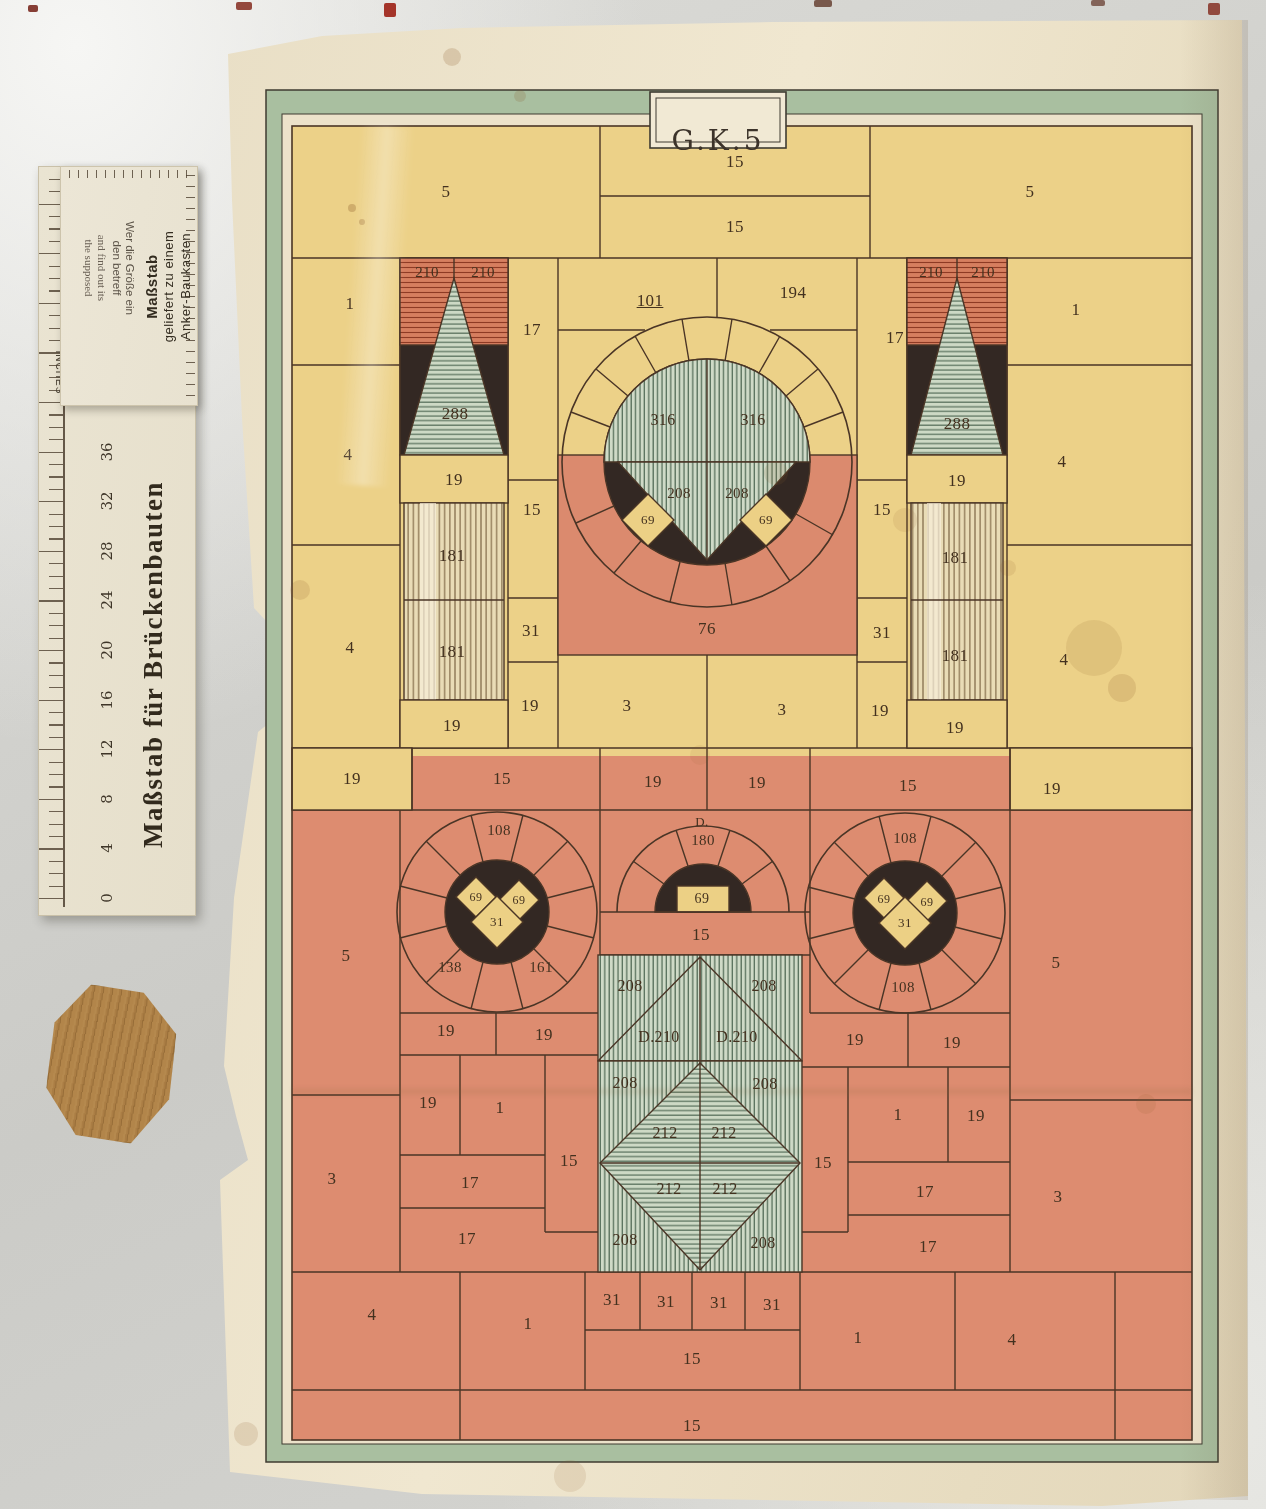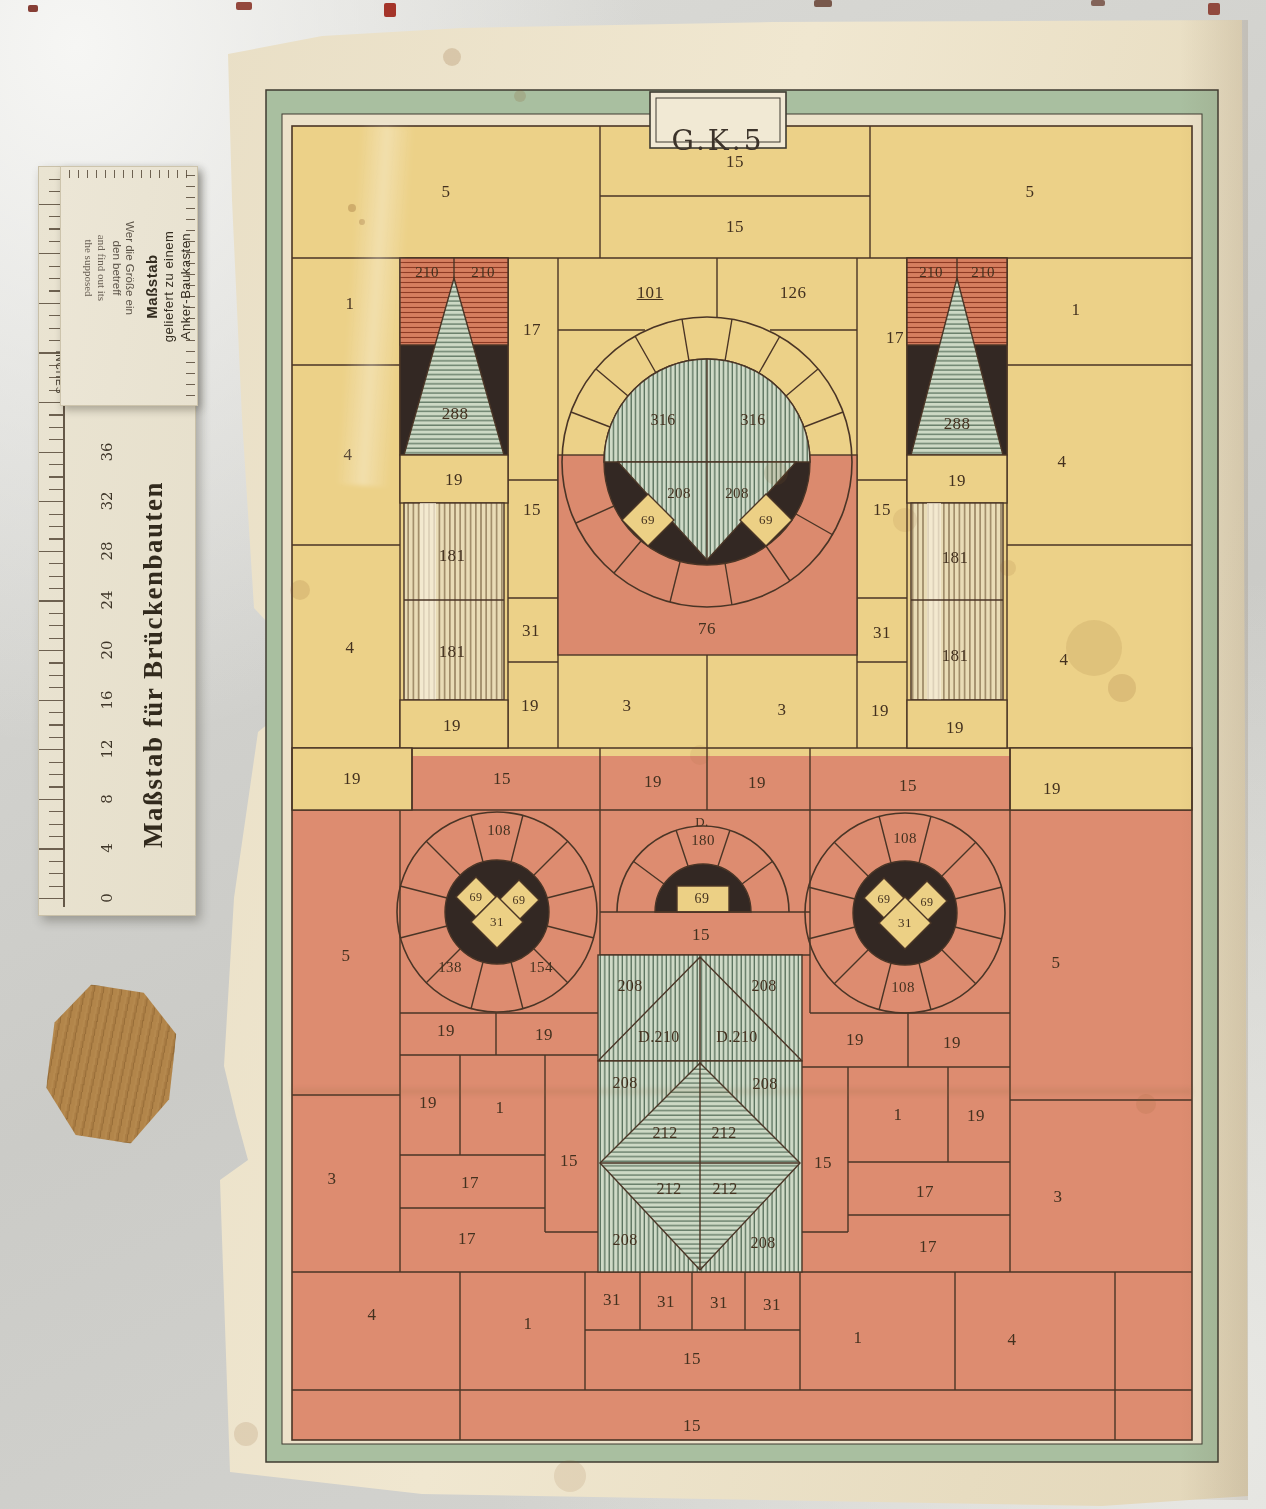--- a/index.html
+++ b/index.html
@@ -234,22 +234,22 @@
       <span class="lbl" style="left: 1062px; top: 462px;">4</span>
       <span class="lbl" style="left: 1064px; top: 660px;">4</span>
       <span class="lbl" style="left: 532px; top: 330px;">17</span>
       <span class="lbl" style="left: 532px; top: 510px;">15</span>
       <span class="lbl" style="left: 531px; top: 631px;">31</span>
       <span class="lbl" style="left: 530px; top: 706px;">19</span>
       <span class="lbl" style="left: 895px; top: 338px;">17</span>
       <span class="lbl" style="left: 882px; top: 510px;">15</span>
       <span class="lbl" style="left: 882px; top: 633px;">31</span>
       <span class="lbl" style="left: 880px; top: 711px;">19</span>
-      <span class="lbl" style="left: 650px; top: 293px; text-decoration: underline;">101</span>
-      <span class="lbl" style="left: 793px; top: 293px;">126</span>
+      <span class="lbl" style="left: 650px; top: 301px; text-decoration: underline;">101</span>
+      <span class="lbl" style="left: 793px; top: 293px;">194</span>
       <span class="lbl" style="left: 663px; top: 420px; font-size: 16px;">316</span>
       <span class="lbl" style="left: 753px; top: 420px; font-size: 16px;">316</span>
       <span class="lbl" style="left: 679px; top: 493px; font-size: 15px;">208</span>
       <span class="lbl" style="left: 737px; top: 493px; font-size: 15px;">208</span>
       <span class="lbl" style="left: 648px; top: 520px; font-size: 13px;">69</span>
       <span class="lbl" style="left: 766px; top: 520px; font-size: 13px;">69</span>
       <span class="lbl" style="left: 707px; top: 629px;">76</span>
       <span class="lbl" style="left: 627px; top: 706px;">3</span>
       <span class="lbl" style="left: 782px; top: 710px;">3</span>
       <span class="lbl" style="left: 352px; top: 779px;">19</span>
@@ -257,21 +257,21 @@
       <span class="lbl" style="left: 653px; top: 782px;">19</span>
       <span class="lbl" style="left: 757px; top: 783px;">19</span>
       <span class="lbl" style="left: 908px; top: 786px;">15</span>
       <span class="lbl" style="left: 1052px; top: 789px;">19</span>
       <span class="lbl" style="left: 346px; top: 956px;">5</span>
       <span class="lbl" style="left: 1056px; top: 963px;">5</span>
       <span class="lbl" style="left: 332px; top: 1179px;">3</span>
       <span class="lbl" style="left: 1058px; top: 1197px;">3</span>
       <span class="lbl" style="left: 499px; top: 830px; font-size: 15px;">108</span>
       <span class="lbl" style="left: 450px; top: 967px; font-size: 15px;">138</span>
-      <span class="lbl" style="left: 541px; top: 967px; font-size: 15px;">154</span>
+      <span class="lbl" style="left: 541px; top: 967px; font-size: 15px;">161</span>
       <span class="lbl" style="left: 476px; top: 897px; font-size: 12px;">69</span>
       <span class="lbl" style="left: 519px; top: 900px; font-size: 12px;">69</span>
       <span class="lbl" style="left: 497px; top: 922px; font-size: 13px;">31</span>
       <span class="lbl" style="left: 905px; top: 838px; font-size: 15px;">108</span>
       <span class="lbl" style="left: 903px; top: 987px; font-size: 15px;">108</span>
       <span class="lbl" style="left: 884px; top: 899px; font-size: 12px;">69</span>
       <span class="lbl" style="left: 927px; top: 902px; font-size: 12px;">69</span>
       <span class="lbl" style="left: 905px; top: 923px; font-size: 13px;">31</span>
       <span class="lbl" style="left: 702px; top: 822px; font-size: 13px;">D.</span>
       <span class="lbl" style="left: 703px; top: 840px; font-size: 15px;">180</span>

